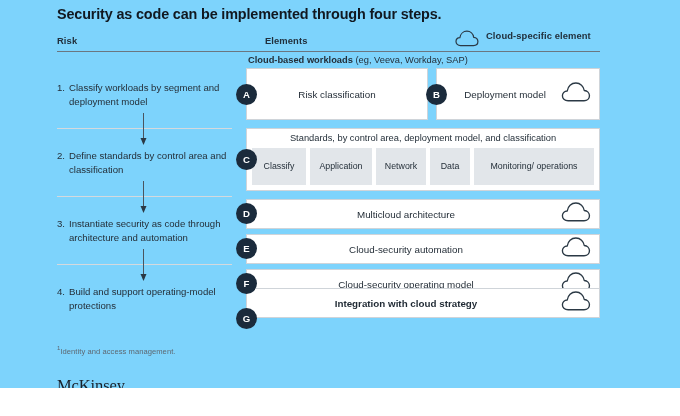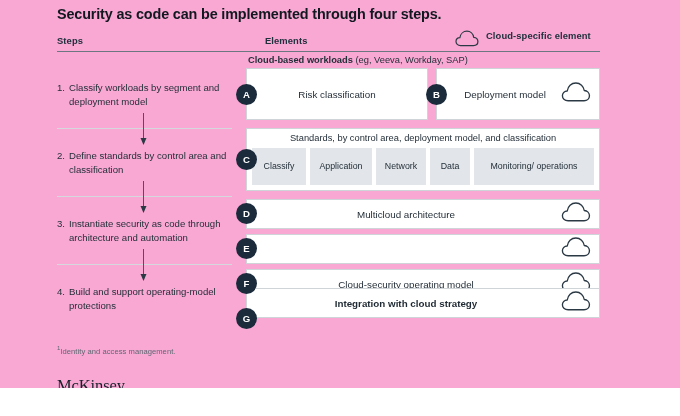--- a/index.html
+++ b/index.html
@@ -12,21 +12,21 @@
     height: 416px;
     font-family: "Liberation Sans", sans-serif;
     color: #1f2933;
     -webkit-font-smoothing: antialiased;
   }
   #page {
     position: relative;
     width: 680px;
     height: 388px;
     overflow: hidden;
-    background: #f9a8d4;
+    background: #7dd3fc;
   }
 
   
   .title {
     position: absolute;
     left: 57px;
     top: 5px;
     width: 600px;
     font-size: 14.4px;
     font-weight: bold;
@@ -255,21 +255,21 @@
   .logo .l1 { font-size: 16.5px; letter-spacing: -0.1px; }
   .logo .l2 { font-size: 16.5px; letter-spacing: -0.1px; }
 </style>
 </head>
 <body>
 
 <div id="page">
 
   <div class="title">Security as code can be implemented through four steps.</div>
 
-  <div class="col-head steps">Steps</div>
+  <div class="col-head steps">Risk</div>
   <div class="col-head elements">Elements</div>
 
   <div class="legend">
     <span>
       <svg width="24" height="17" viewBox="0 0 24 17" fill="none">
         <path d="M5.6 15.6 C2.7 15.6 1 13.8 1 11.6 C1 9.5 2.6 7.8 4.9 7.7 C5.4 4.0 8.2 1.2 11.9 1.2 C15.5 1.2 18.2 3.8 18.7 7.3 C21.1 7.5 22.9 9.3 22.9 11.6 C22.9 13.9 21.1 15.6 18.5 15.6 Z" stroke="#2b3945" stroke-width="1.2" fill="none" stroke-linejoin="round"></path>
       </svg>
     </span>
     <span class="legend-label">Cloud-specific element</span>
   </div>
@@ -357,20 +357,21 @@
       <div class="box-label">Multicloud architecture</div>
       <span class="cloud-in-box">
         <svg width="30" height="21" viewBox="0 0 24 17" fill="none">
           <path d="M5.6 15.6 C2.7 15.6 1 13.8 1 11.6 C1 9.5 2.6 7.8 4.9 7.7 C5.4 4.0 8.2 1.2 11.9 1.2 C15.5 1.2 18.2 3.8 18.7 7.3 C21.1 7.5 22.9 9.3 22.9 11.6 C22.9 13.9 21.1 15.6 18.5 15.6 Z" stroke="#2b3945" stroke-width="1.1" fill="none" stroke-linejoin="round"></path>
         </svg>
       </span>
     </div>
     <div class="badge badge-d">D</div>
 
     <div class="row-box box-wide box-e">
+      <div class="box-label">Cloud-security automation</div>
       <span class="cloud-in-box">
         <svg width="30" height="21" viewBox="0 0 24 17" fill="none">
           <path d="M5.6 15.6 C2.7 15.6 1 13.8 1 11.6 C1 9.5 2.6 7.8 4.9 7.7 C5.4 4.0 8.2 1.2 11.9 1.2 C15.5 1.2 18.2 3.8 18.7 7.3 C21.1 7.5 22.9 9.3 22.9 11.6 C22.9 13.9 21.1 15.6 18.5 15.6 Z" stroke="#2b3945" stroke-width="1.1" fill="none" stroke-linejoin="round"></path>
         </svg>
       </span>
     </div>
     <div class="badge badge-e">E</div>
 
     <div class="row-box box-wide box-f">
       <div class="box-label">Cloud-security operating model</div>

